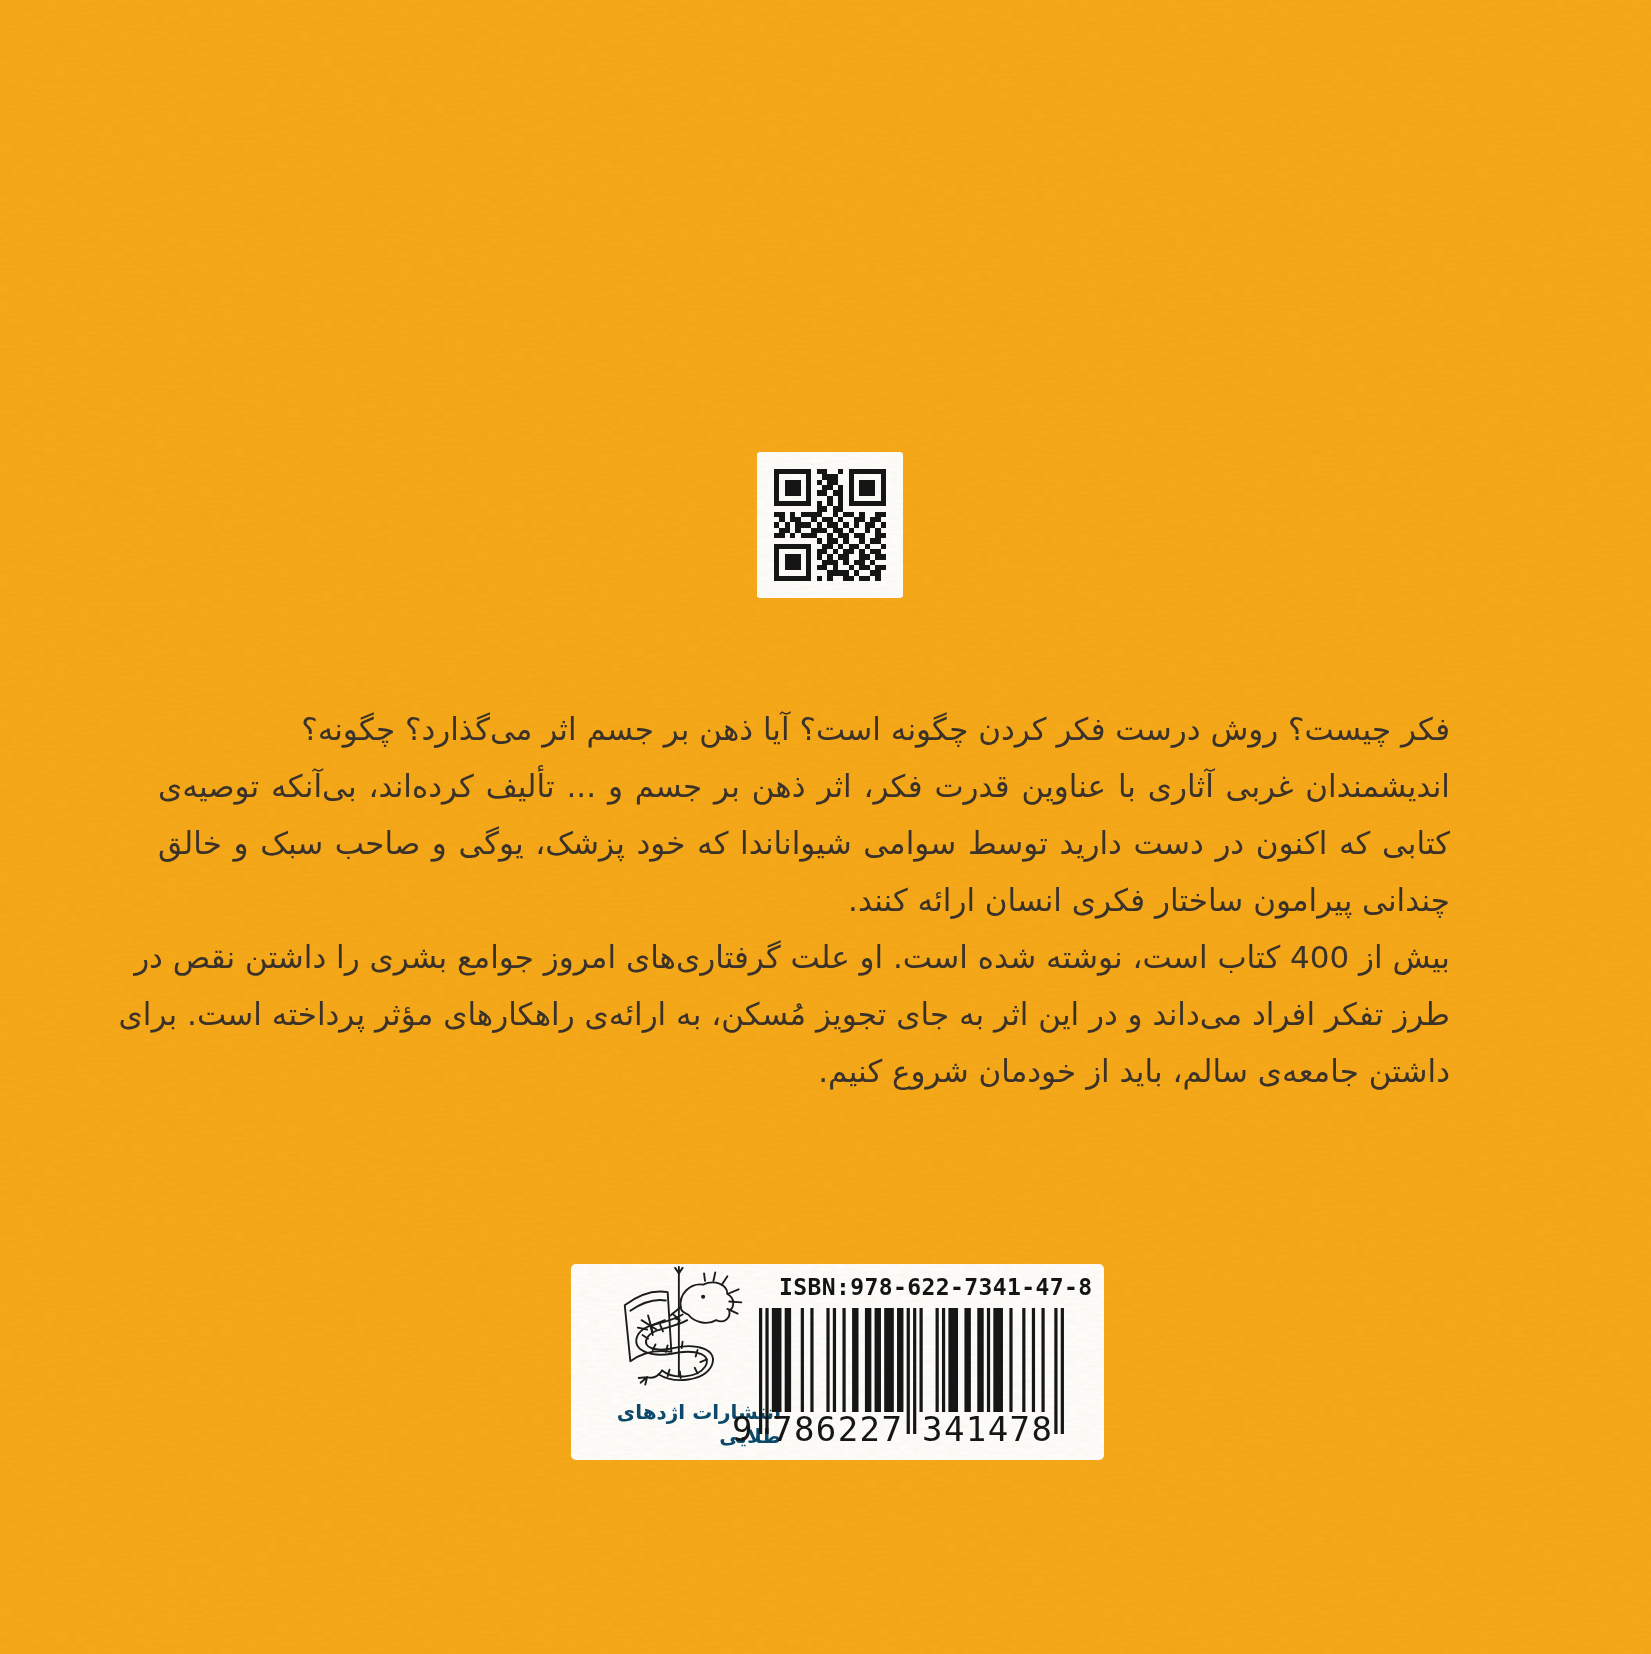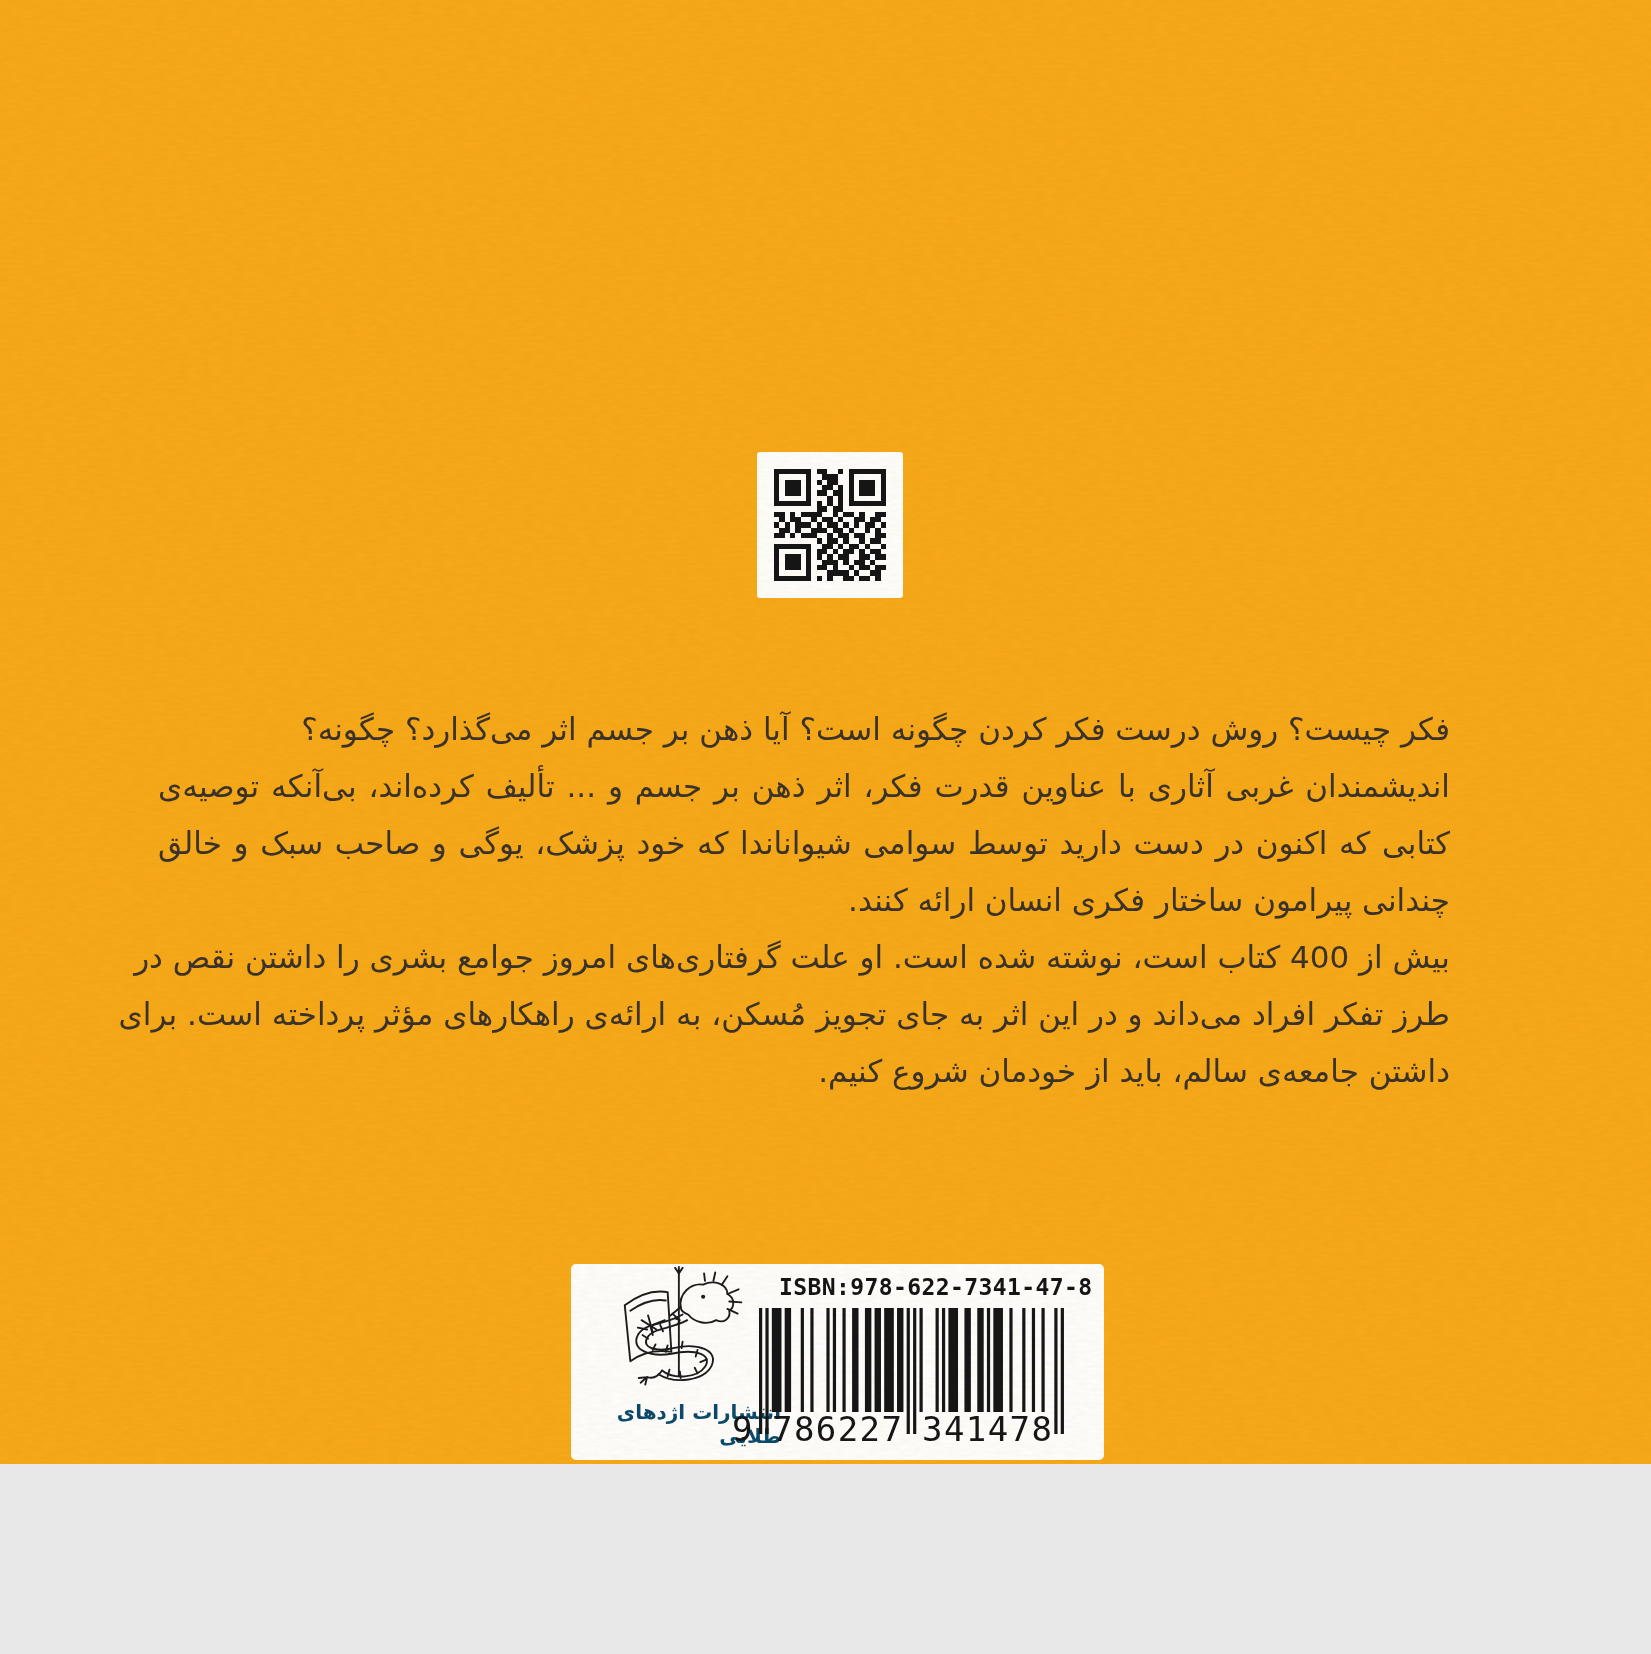--- a/index.html
+++ b/index.html
@@ -1,18 +1,18 @@
 <!DOCTYPE html>
 <html lang="fa"><head>
 <meta charset="utf-8">
 <style>
   html,body{margin:0;padding:0;background:#e8e8e8;}
   .canvas{
     position:relative;
-    width:1651px;height:1464px;
+    width:1651px;height:1654px;
     background:#F7AA18;
     overflow:hidden;
     font-family:"DejaVu Sans", sans-serif;
   }
   .noise{
     position:absolute;left:0;top:0;width:1651px;height:1654px;
     mix-blend-mode:multiply;opacity:.10;pointer-events:none;z-index:50;
   }
   
   .qr-box{

